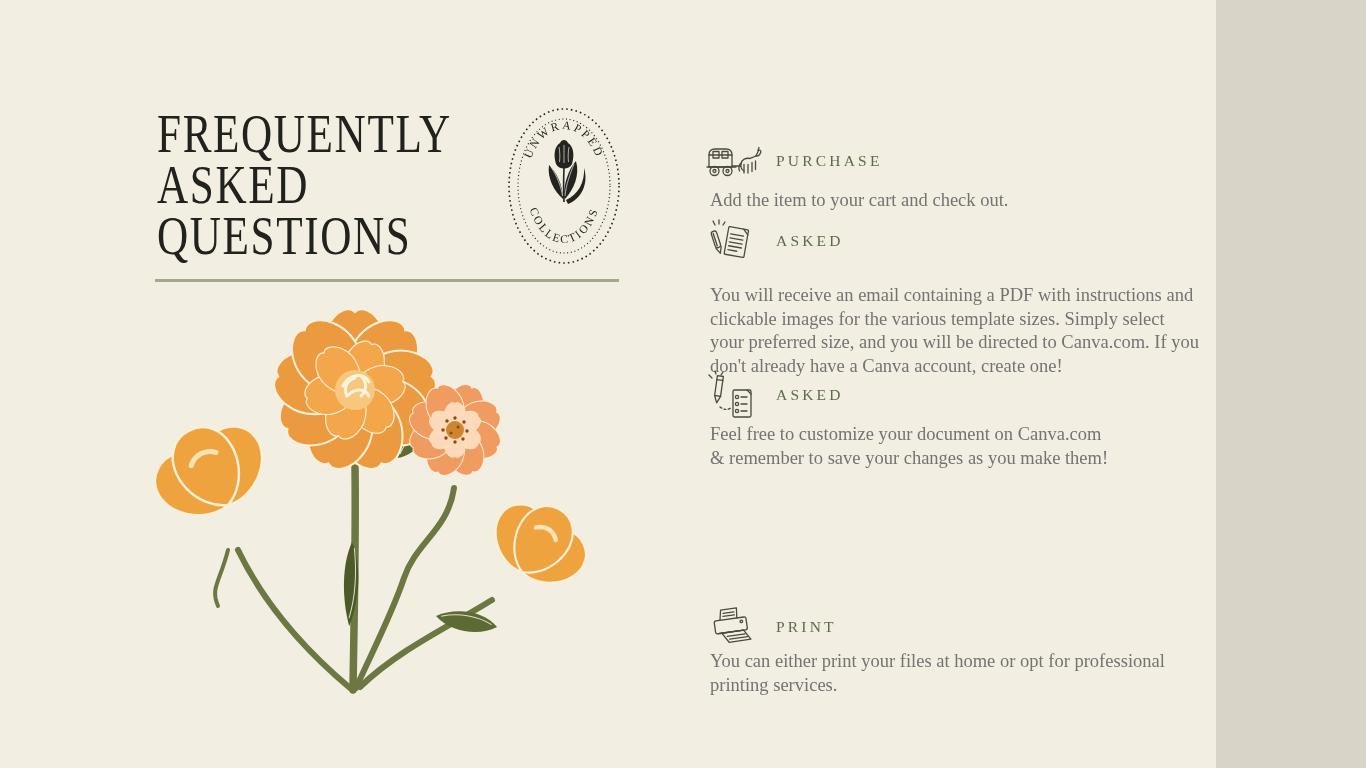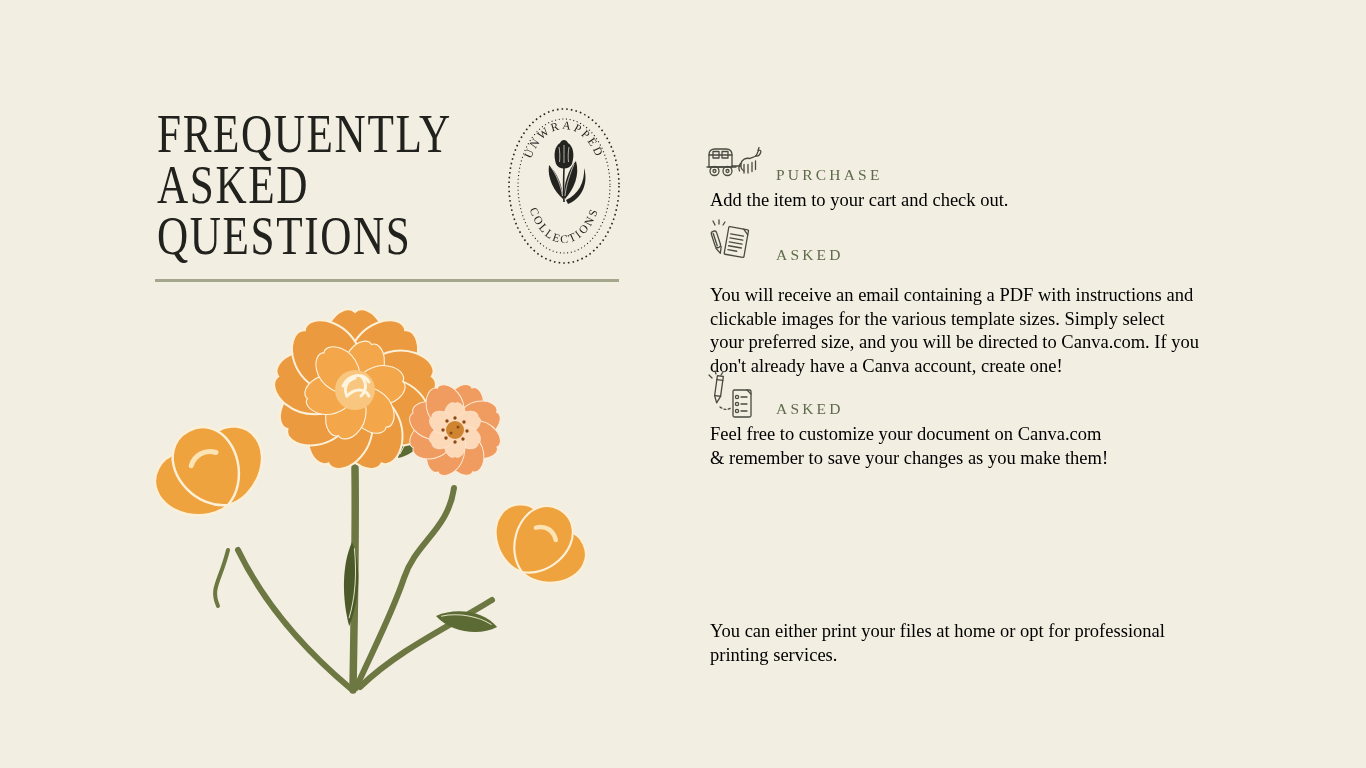--- a/index.html
+++ b/index.html
@@ -1,47 +1,47 @@
 <!DOCTYPE html>
 <html><head>
 <meta charset="utf-8">
 <style>
   html,body{margin:0;padding:0;background:#d8d4c8;}
   .canvas{
-    position:relative;width:1366px;height:768px;overflow:hidden;
+    position:relative;width:1216px;height:768px;overflow:hidden;
     background:#f3eee2;
     font-family:"Liberation Serif", serif;
   }
   
   .page-title{
     position:absolute;left:157px;top:109px;margin:0;
     font-size:54px;line-height:51px;font-weight:400;
     letter-spacing:2px;color:#21211d;white-space:pre-line;
     transform:scaleX(.80);transform-origin:left top;
   }
   .divider{
     position:absolute;left:155px;top:279px;width:464px;height:3px;
     background:#a5a78c;
   }
   .badge{position:absolute;left:504px;top:104px;width:120px;height:164px;}
   .flowers{position:absolute;left:150px;top:290px;width:470px;height:420px;}
   
   .section{position:absolute;left:706px;width:530px;}
-  .sec-head{display:flex;align-items:flex-end;height:46px;}
+  .sec-head{display:flex;align-items:center;height:46px;}
   .icon-box{width:56px;height:46px;display:flex;align-items:center;justify-content:flex-start;flex:0 0 56px;}
   .sec-label{
     margin-left:14px;font-size:15.5px;letter-spacing:3.2px;
     color:#5e6b4a;font-weight:500;
   }
   .sec-body{
-    margin:5px 0 0 4px;font-size:18.5px;line-height:23.5px;color:#000000;
+    margin:5px 0 0 4px;font-size:18.5px;line-height:23.5px;color:#737373;
     white-space:pre-line;
   }
   .s1{top:138px;} .s2{top:218px;} .s3{top:372px;} .s4{top:481px;} .s5{top:604px;}
-  .s2 .sec-body{margin-top:20px;} .s4 .sec-body{margin-top:1px;} .s5 .sec-body{margin-top:16px;}
+  .s2 .sec-body{margin-top:20px;} .s4 .sec-body{margin-top:1px;} .s5 .sec-body{margin-top:0px;}
   .icon-stroke{stroke:#4a4a40;fill:none;stroke-width:1.3;stroke-linecap:round;stroke-linejoin:round;}
 </style>
 </head>
 <body>
 
 <div class="canvas">
 
   <h1 class="page-title">FREQUENTLY
 ASKED
 QUESTIONS</h1>
@@ -290,17 +290,33 @@
       <span class="sec-label">ASKED</span>
     </div>
     <p class="sec-body">Feel free to customize your document on Canva.com
 &amp; remember to save your changes as you make them!</p>
   </div>
 
   <div class="section s4">
   </div>
 
   <div class="section s5">
+    <div class="sec-head">
+      <div class="icon-box">
+        <svg width="48" height="44" viewBox="0 0 48 44">
+          <g class="icon-stroke" transform="rotate(-8 24 22)">
+            <path d="M15,14 L17,4 H33 L32,14"></path>
+            <path d="M19,7.5 H30 M18.5,10.5 H30"></path>
+            <rect x="9" y="14" width="32" height="13" rx="2"></rect>
+            <circle cx="36" cy="18" r="1.3"></circle>
+            <path d="M13,27 H37"></path>
+            <path d="M15,27 L37,27 L43,37 L21,37 Z"></path>
+            <path d="M20,31 H38 M22,34 H40"></path>
+          </g>
+        </svg>
+      </div>
+      <span class="sec-label">PRINT</span>
+    </div>
     <p class="sec-body">You can either print your files at home or opt for professional
 printing services.</p>
   </div>
 
 </div>
 
 </body></html>

